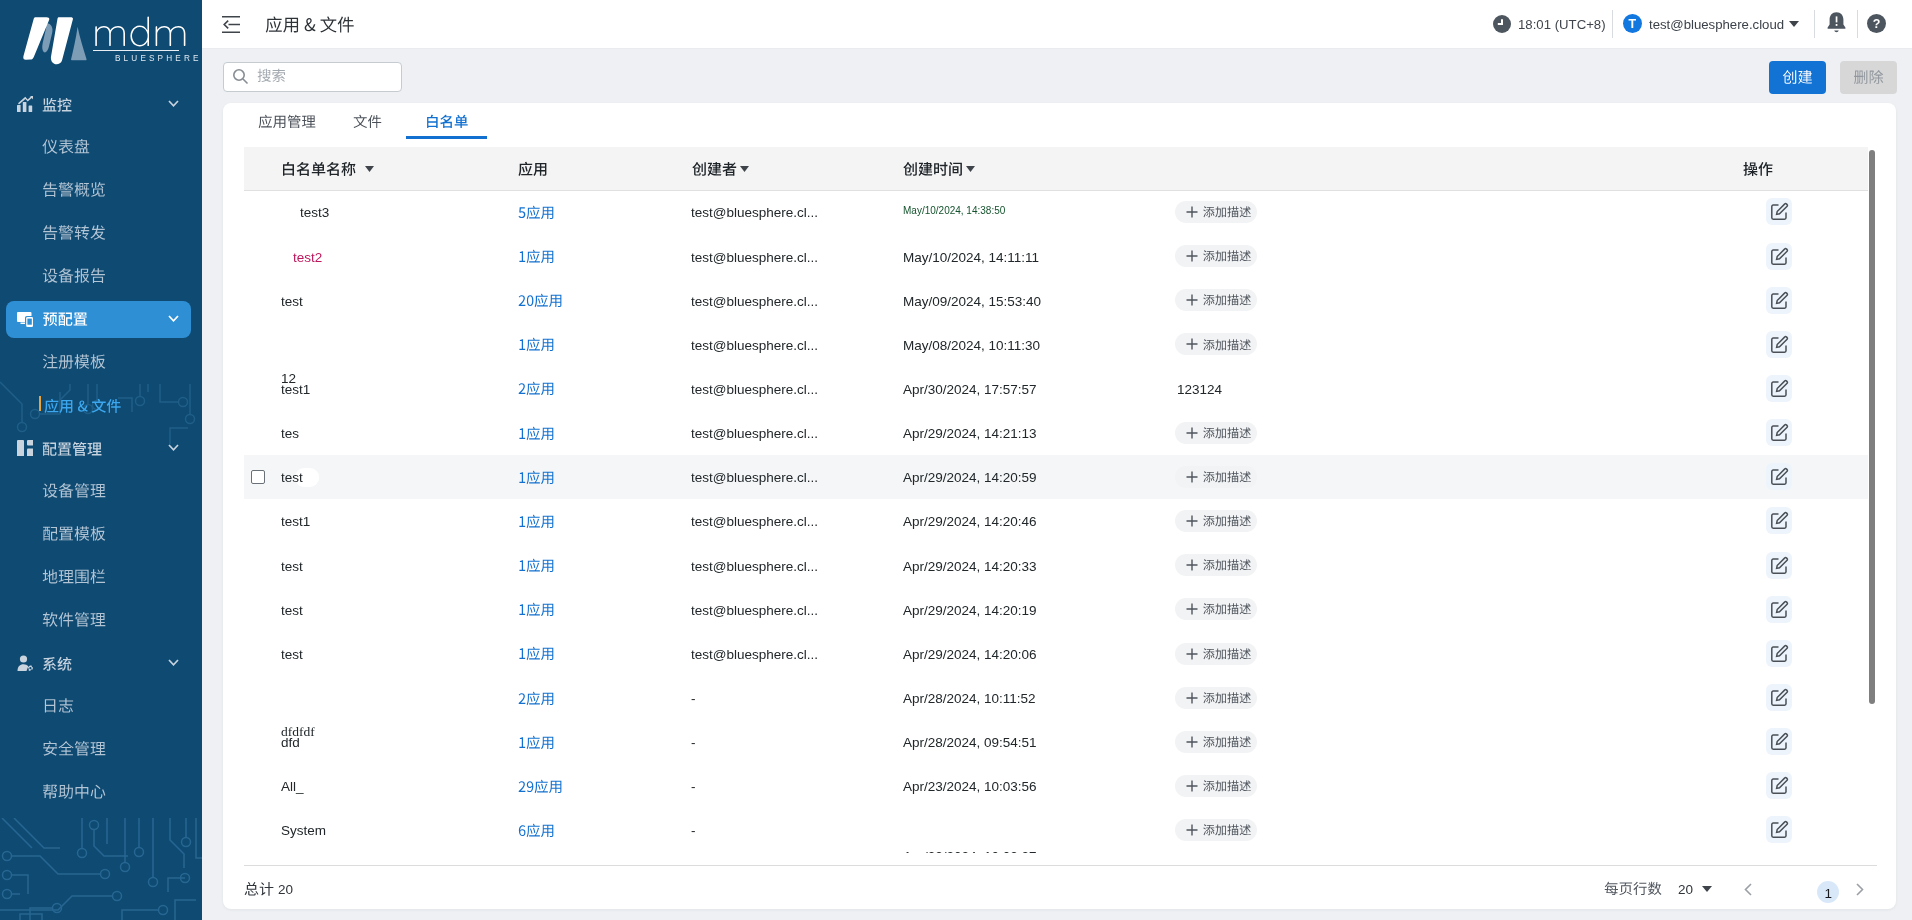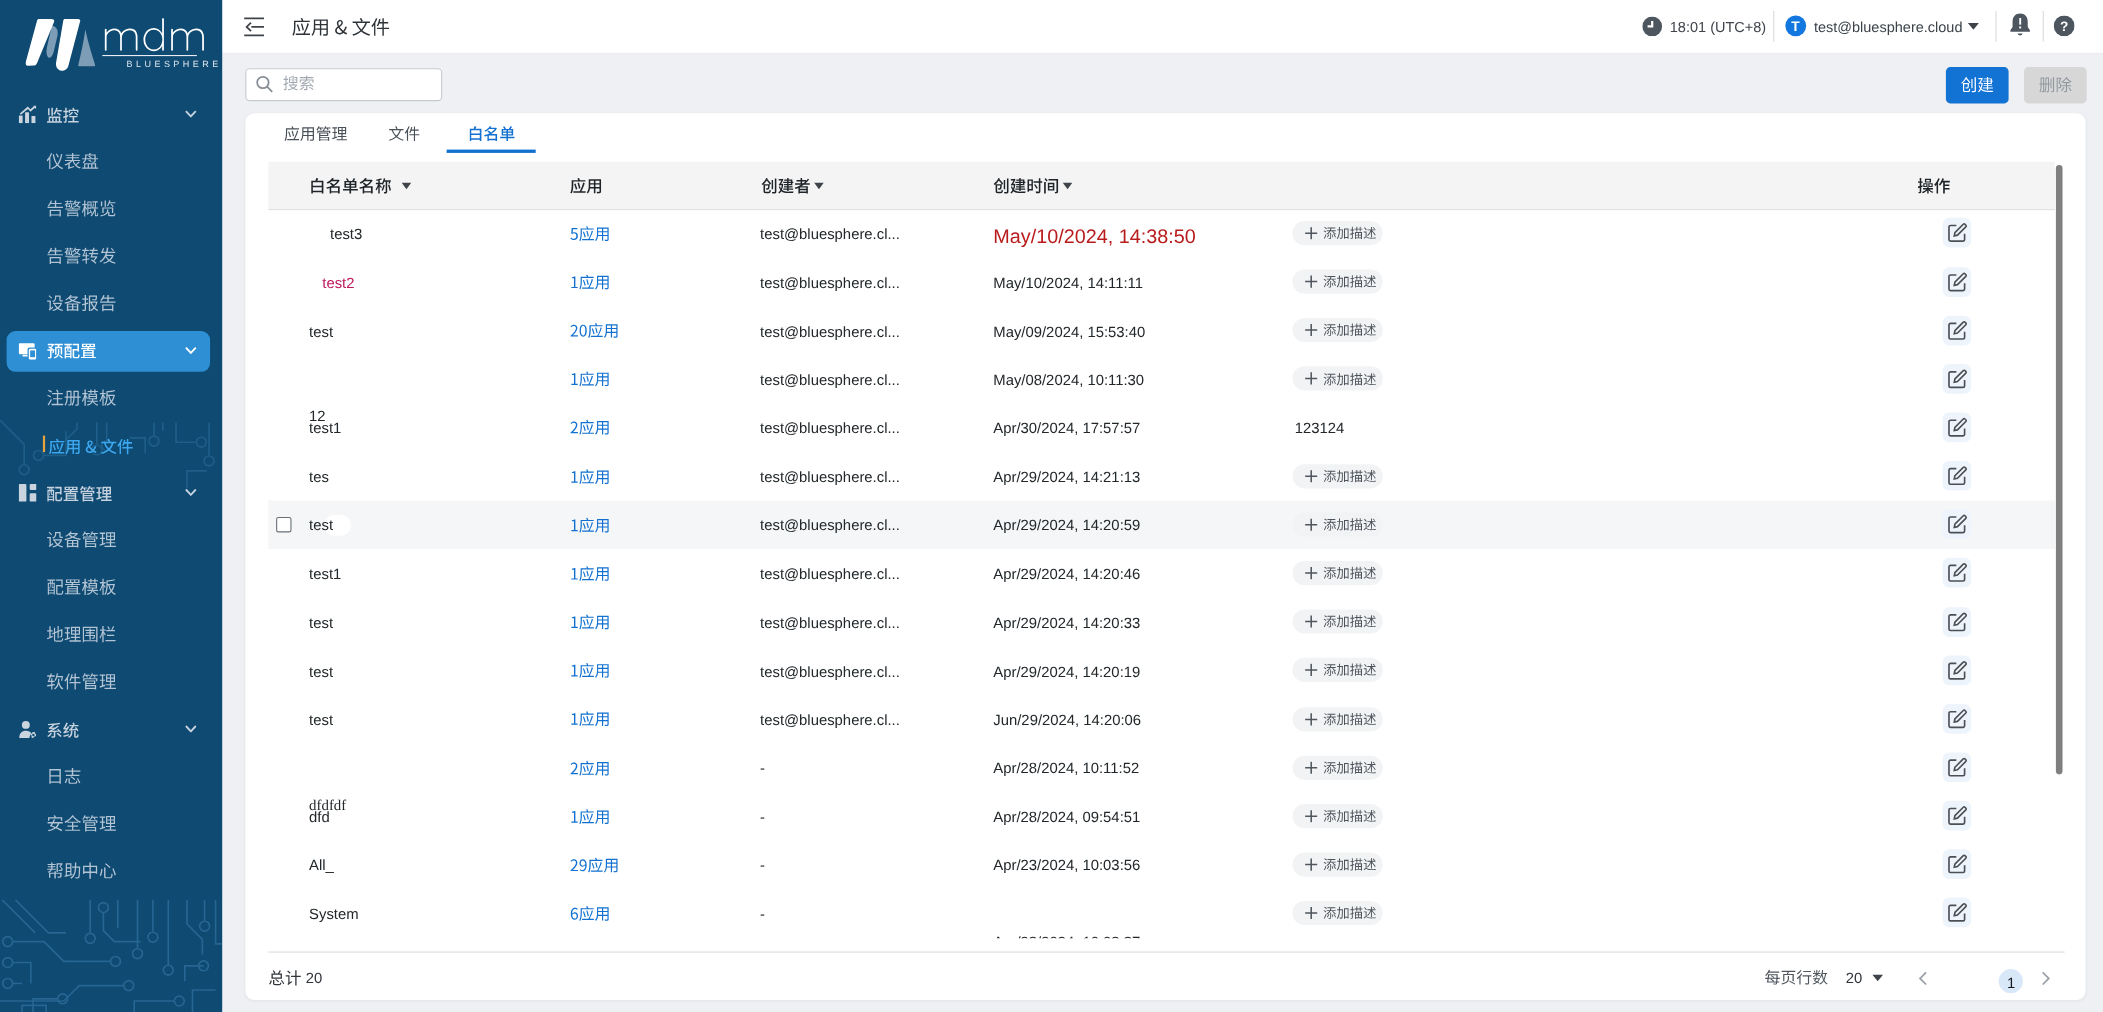--- a/index.html
+++ b/index.html
@@ -84,21 +84,21 @@
     <path d="M0 0 H9 L4.5 6 Z" fill="#3f444b"></path>
   </svg>
 <svg style="position:absolute;left:1743px;top:157.5px;" width="32" height="20" viewBox="0 -16.5 32 19.8">
     <path d="M8.1 -11.0H11.2V-9.7H8.1ZM6.9 -12.1V-8.7H12.5V-12.1ZM6.5 -7.1H8.2V-5.6H6.5ZM11.1 -7.1H12.9V-5.6H11.1ZM2.2 -12.7V-9.7H0.6V-8.4H2.2V-5.4C1.6 -5.1 1.0 -5.0 0.5 -4.8L0.8 -3.4L2.2 -4.0V-0.3C2.2 -0.2 2.2 -0.1 2.0 -0.1C1.9 -0.1 1.5 -0.1 1.0 -0.1C1.2 0.2 1.3 0.8 1.4 1.1C2.2 1.1 2.7 1.1 3.1 0.9C3.4 0.7 3.6 0.3 3.6 -0.3V-4.4L5.0 -5.0L4.8 -6.2L3.6 -5.8V-8.4H4.9V-9.7H3.6V-12.7ZM5.2 -3.6V-2.4H8.2C7.2 -1.4 5.7 -0.6 4.1 -0.1C4.4 0.1 4.8 0.6 5.0 1.0C6.5 0.5 7.9 -0.4 9.0 -1.5V1.3H10.3V-1.6C11.3 -0.6 12.5 0.3 13.7 0.9C13.9 0.5 14.3 0.0 14.6 -0.2C13.3 -0.7 11.9 -1.5 11.1 -2.4H14.3V-3.6H10.3V-4.6H14.0V-8.1H10.0V-4.7H9.3V-8.1H5.4V-4.6H9.0V-3.6Z M22.8 -12.5C22.1 -10.3 20.9 -8.1 19.6 -6.8C19.9 -6.5 20.4 -6.0 20.6 -5.8C21.4 -6.6 22.1 -7.6 22.7 -8.8H23.5V1.3H25.0V-2.3H29.3V-3.6H25.0V-5.6H29.1V-6.9H25.0V-8.8H29.5V-10.2H23.4C23.7 -10.8 24.0 -11.5 24.2 -12.2ZM19.1 -12.6C18.2 -10.4 16.9 -8.2 15.4 -6.8C15.7 -6.4 16.1 -5.6 16.2 -5.3C16.7 -5.7 17.1 -6.2 17.5 -6.8V1.2H18.9V-9.0C19.5 -10.0 20.0 -11.1 20.4 -12.2Z" fill="#1f2429"></path>
   </svg>
 <div style="position:absolute;left:300px;top:206.3px;font-family:'Liberation Sans',sans-serif;font-size:13.5px;font-weight:400;color:#21272a;line-height:1;white-space:nowrap;">test3</div>
 <svg style="position:absolute;left:518px;top:201.9px;" width="39" height="19" viewBox="0 -16.0 39 19.1">
     <path d="M3.8 0.2C5.6 0.2 7.3 -1.1 7.3 -3.5C7.3 -5.8 5.8 -6.8 4.1 -6.8C3.4 -6.8 3.0 -6.7 2.5 -6.4L2.8 -9.5H6.8V-10.6H1.6L1.2 -5.7L2.0 -5.2C2.6 -5.6 3.0 -5.8 3.7 -5.8C5.1 -5.8 5.9 -4.9 5.9 -3.4C5.9 -1.9 4.9 -0.9 3.7 -0.9C2.4 -0.9 1.7 -1.5 1.1 -2.1L0.4 -1.2C1.1 -0.5 2.1 0.2 3.8 0.2Z M11.9 -7.1C12.5 -5.5 13.2 -3.5 13.4 -2.1L14.5 -2.5C14.2 -3.9 13.5 -5.9 12.8 -7.5ZM15.0 -7.9C15.5 -6.3 16.0 -4.3 16.2 -2.9L17.3 -3.2C17.1 -4.6 16.5 -6.6 16.0 -8.2ZM14.8 -12.0C15.1 -11.5 15.4 -10.8 15.6 -10.3H9.8V-6.4C9.8 -4.3 9.7 -1.4 8.6 0.7C8.8 0.8 9.3 1.1 9.5 1.3C10.7 -0.9 10.9 -4.1 10.9 -6.4V-9.3H21.7V-10.3H16.8C16.6 -10.8 16.2 -11.7 15.9 -12.3ZM11.1 -0.6V0.5H21.9V-0.6H18.0C19.3 -2.8 20.4 -5.5 21.1 -7.9L19.9 -8.3C19.4 -5.8 18.3 -2.8 16.8 -0.6Z M24.8 -11.2V-5.9C24.8 -3.9 24.6 -1.3 23.0 0.5C23.3 0.7 23.7 1.0 23.9 1.2C25.0 0.0 25.5 -1.7 25.7 -3.3H29.3V1.0H30.4V-3.3H34.3V-0.3C34.3 -0.1 34.2 0.0 33.9 0.0C33.7 0.1 32.7 0.1 31.7 0.0C31.8 0.3 32.0 0.8 32.0 1.1C33.4 1.1 34.2 1.1 34.7 0.9C35.2 0.7 35.4 0.4 35.4 -0.3V-11.2ZM25.8 -10.1H29.3V-7.8H25.8ZM34.3 -10.1V-7.8H30.4V-10.1ZM25.8 -6.8H29.3V-4.3H25.8C25.8 -4.9 25.8 -5.4 25.8 -5.9ZM34.3 -6.8V-4.3H30.4V-6.8Z" fill="#1170d0"></path>
   </svg>
 <div style="position:absolute;left:691px;top:206.3px;font-family:'Liberation Sans',sans-serif;font-size:13.5px;font-weight:400;color:#21272a;line-height:1;white-space:nowrap;">test@bluesphere.cl...</div>
-<div style="position:absolute;left:903px;top:206.3px;font-family:'Liberation Sans',sans-serif;font-size:18px;font-weight:400;color:#b91c1c;line-height:1;white-space:nowrap;">May/10/2024, 14:38:50</div>
+<div style="position:absolute;left:903px;top:206.3px;font-family:'Liberation Sans',sans-serif;font-size:10px;font-weight:400;color:#14532d;line-height:1;white-space:nowrap;">May/10/2024, 14:38:50</div>
 <div style="position:absolute;left:1175px;top:201.0px;width:82px;height:22px;background:#f2f3f4;border-radius:11px;"></div>
 <svg style="position:absolute;left:1186px;top:206.0px" width="12" height="12" viewBox="0 0 12 12">
     <path d="M6 0.5 V11.5 M0.5 6 H11.5" stroke="#50565e" stroke-width="1.4"></path>
   </svg>
 <svg style="position:absolute;left:1202px;top:203.1px;" width="52" height="16" viewBox="0 -13.8 52 16.5">
     <path d="M5.1 -3.6C4.8 -2.7 4.3 -1.6 3.5 -0.9L4.2 -0.4C5.0 -1.2 5.5 -2.3 5.8 -3.3ZM8.0 -3.2C8.4 -2.3 8.8 -1.2 8.9 -0.5L9.6 -0.8C9.5 -1.5 9.2 -2.6 8.7 -3.4ZM9.6 -3.5C10.3 -2.6 11.0 -1.2 11.3 -0.4L12.1 -0.8C11.8 -1.7 11.1 -2.9 10.3 -3.9ZM6.7 -5.0V-0.0C6.7 0.1 6.6 0.2 6.4 0.2C6.3 0.2 5.7 0.2 5.1 0.2C5.2 0.4 5.3 0.8 5.4 1.0C6.2 1.0 6.8 1.0 7.1 0.9C7.4 0.7 7.5 0.5 7.5 -0.0V-5.0ZM1.1 -9.7C1.8 -9.3 2.7 -8.8 3.1 -8.3L3.6 -9.1C3.2 -9.5 2.3 -10.1 1.6 -10.4ZM0.5 -6.3C1.2 -6.0 2.1 -5.5 2.6 -5.1L3.1 -5.8C2.7 -6.2 1.8 -6.7 1.0 -7.0ZM0.8 0.3 1.6 0.8C2.1 -0.3 2.8 -1.7 3.2 -3.0L2.5 -3.5C2.0 -2.2 1.2 -0.6 0.8 0.3ZM4.1 -9.8V-8.9H6.9C6.7 -8.3 6.5 -7.8 6.3 -7.2H3.5V-6.4H5.8C5.2 -5.3 4.3 -4.5 3.2 -3.9C3.4 -3.7 3.6 -3.4 3.8 -3.2C5.2 -3.9 6.2 -5.0 6.9 -6.4H8.5C9.2 -5.1 10.3 -4.0 11.5 -3.4C11.7 -3.6 12.0 -3.9 12.1 -4.1C11.1 -4.5 10.1 -5.4 9.4 -6.4H11.9V-7.2H7.3C7.5 -7.8 7.7 -8.3 7.8 -8.9H11.5V-9.8Z M19.6 -9.0V0.8H20.6V-0.1H23.0V0.7H23.9V-9.0ZM20.6 -1.0V-8.0H23.0V-1.0ZM14.9 -10.3 14.9 -8.1H13.2V-7.2H14.9C14.8 -4.1 14.4 -1.3 12.8 0.4C13.1 0.5 13.4 0.8 13.6 1.0C15.3 -0.8 15.7 -3.8 15.8 -7.2H17.7C17.6 -2.4 17.5 -0.7 17.2 -0.3C17.1 -0.2 17.0 -0.1 16.8 -0.1C16.6 -0.1 16.1 -0.1 15.5 -0.2C15.6 0.1 15.7 0.5 15.7 0.8C16.3 0.8 16.9 0.8 17.2 0.8C17.6 0.7 17.8 0.6 18.1 0.3C18.4 -0.3 18.5 -2.1 18.6 -7.7C18.6 -7.8 18.6 -8.1 18.6 -8.1H15.8L15.9 -10.3Z M34.4 -10.5V-8.7H32.1V-10.5H31.2V-8.7H29.5V-7.9H31.2V-6.2H32.1V-7.9H34.4V-6.2H35.2V-7.9H36.9V-8.7H35.2V-10.5ZM30.9 -2.3H32.8V-0.5H30.9ZM30.9 -3.1V-4.8H32.8V-3.1ZM35.5 -2.3V-0.5H33.6V-2.3ZM35.5 -3.1H33.6V-4.8H35.5ZM30.0 -5.7V1.0H30.9V0.3H35.5V0.9H36.5V-5.7ZM27.0 -10.5V-8.0H25.5V-7.1H27.0V-4.4C26.4 -4.2 25.8 -4.0 25.4 -3.9L25.6 -2.9L27.0 -3.4V-0.2C27.0 0.0 27.0 0.1 26.8 0.1C26.7 0.1 26.2 0.1 25.6 0.1C25.8 0.3 25.9 0.7 25.9 0.9C26.7 0.9 27.2 0.9 27.5 0.7C27.8 0.6 27.9 0.3 27.9 -0.2V-3.7L29.3 -4.2L29.2 -5.0L27.9 -4.6V-7.1H29.2V-8.0H27.9V-10.5Z M46.4 -9.8C47.0 -9.3 47.6 -8.7 48.0 -8.2L48.7 -8.7C48.4 -9.2 47.6 -9.8 47.1 -10.2ZM38.4 -9.5C39.0 -8.8 39.9 -7.9 40.2 -7.2L41.0 -7.7C40.6 -8.4 39.8 -9.3 39.1 -10.0ZM44.9 -10.4V-8.1H41.5V-7.2H44.4C43.7 -5.3 42.5 -3.4 41.3 -2.5C41.5 -2.3 41.8 -2.0 41.9 -1.8C43.1 -2.7 44.1 -4.4 44.9 -6.2V-0.8H45.8V-6.1C46.9 -4.9 48.0 -3.4 48.6 -2.3L49.3 -2.9C48.7 -4.0 47.2 -5.8 46.0 -7.2H49.2V-8.1H45.8V-10.4ZM40.8 -6.0H38.1V-5.2H39.9V-1.4C39.4 -1.2 38.7 -0.7 38.0 -0.0L38.6 0.8C39.3 0.0 39.9 -0.7 40.4 -0.7C40.7 -0.7 41.1 -0.3 41.6 0.0C42.5 0.5 43.5 0.6 45.0 0.6C46.2 0.6 48.4 0.6 49.3 0.5C49.3 0.2 49.4 -0.2 49.5 -0.4C48.3 -0.3 46.5 -0.2 45.0 -0.2C43.7 -0.2 42.6 -0.3 41.8 -0.8C41.4 -1.0 41.1 -1.2 40.8 -1.3Z" fill="#4e545c"></path>
   </svg>
 <div style="position:absolute;left:1766px;top:198.3px;width:26px;height:27px;background:#edf4fc;border-radius:6px;"></div>
 <div style="position:absolute;left:1770px;top:202.3px"><svg width="19" height="19" viewBox="0 0 19 19">
       <g fill="none" stroke="#4a5056" stroke-width="1.5">
@@ -281,21 +281,21 @@
       <g fill="none" stroke="#4a5056" stroke-width="1.5">
 <path d="M16 10.5 V15.8 A1.4 1.4 0 0 1 14.6 17.2 H3.2 A1.4 1.4 0 0 1 1.8 15.8 V4.4 A1.4 1.4 0 0 1 3.2 3 H8.5"></path>
 <path d="M7.2 9.5 L14.8 1.9 A1.1 1.1 0 0 1 16.4 1.9 L17.1 2.6 A1.1 1.1 0 0 1 17.1 4.2 L9.5 11.8 L6.6 12.4 Z"></path>
 </g>
     </svg></div>
 <div style="position:absolute;left:281px;top:647.8px;font-family:'Liberation Sans',sans-serif;font-size:13.5px;font-weight:400;color:#21272a;line-height:1;white-space:nowrap;">test</div>
 <svg style="position:absolute;left:518px;top:643.3px;" width="39" height="19" viewBox="0 -16.0 39 19.1">
     <path d="M1.3 0.0H7.1V-1.1H5.0V-10.6H4.0C3.4 -10.3 2.7 -10.0 1.8 -9.9V-9.0H3.7V-1.1H1.3Z M11.9 -7.1C12.5 -5.5 13.2 -3.5 13.4 -2.1L14.5 -2.5C14.2 -3.9 13.5 -5.9 12.8 -7.5ZM15.0 -7.9C15.5 -6.3 16.0 -4.3 16.2 -2.9L17.3 -3.2C17.1 -4.6 16.5 -6.6 16.0 -8.2ZM14.8 -12.0C15.1 -11.5 15.4 -10.8 15.6 -10.3H9.8V-6.4C9.8 -4.3 9.7 -1.4 8.6 0.7C8.8 0.8 9.3 1.1 9.5 1.3C10.7 -0.9 10.9 -4.1 10.9 -6.4V-9.3H21.7V-10.3H16.8C16.6 -10.8 16.2 -11.7 15.9 -12.3ZM11.1 -0.6V0.5H21.9V-0.6H18.0C19.3 -2.8 20.4 -5.5 21.1 -7.9L19.9 -8.3C19.4 -5.8 18.3 -2.8 16.8 -0.6Z M24.8 -11.2V-5.9C24.8 -3.9 24.6 -1.3 23.0 0.5C23.3 0.7 23.7 1.0 23.9 1.2C25.0 0.0 25.5 -1.7 25.7 -3.3H29.3V1.0H30.4V-3.3H34.3V-0.3C34.3 -0.1 34.2 0.0 33.9 0.0C33.7 0.1 32.7 0.1 31.7 0.0C31.8 0.3 32.0 0.8 32.0 1.1C33.4 1.1 34.2 1.1 34.7 0.9C35.2 0.7 35.4 0.4 35.4 -0.3V-11.2ZM25.8 -10.1H29.3V-7.8H25.8ZM34.3 -10.1V-7.8H30.4V-10.1ZM25.8 -6.8H29.3V-4.3H25.8C25.8 -4.9 25.8 -5.4 25.8 -5.9ZM34.3 -6.8V-4.3H30.4V-6.8Z" fill="#1170d0"></path>
   </svg>
 <div style="position:absolute;left:691px;top:647.8px;font-family:'Liberation Sans',sans-serif;font-size:13.5px;font-weight:400;color:#21272a;line-height:1;white-space:nowrap;">test@bluesphere.cl...</div>
-<div style="position:absolute;left:903px;top:647.8px;font-family:'Liberation Sans',sans-serif;font-size:13.5px;font-weight:400;color:#21272a;line-height:1;white-space:nowrap;">Jun/29/2024, 14:20:06</div>
+<div style="position:absolute;left:903px;top:647.8px;font-family:'Liberation Sans',sans-serif;font-size:13.5px;font-weight:400;color:#21272a;line-height:1;white-space:nowrap;">Apr/29/2024, 14:20:06</div>
 <div style="position:absolute;left:1175px;top:642.5px;width:82px;height:22px;background:#f2f3f4;border-radius:11px;"></div>
 <svg style="position:absolute;left:1186px;top:647.5px" width="12" height="12" viewBox="0 0 12 12">
     <path d="M6 0.5 V11.5 M0.5 6 H11.5" stroke="#50565e" stroke-width="1.4"></path>
   </svg>
 <svg style="position:absolute;left:1202px;top:644.5px;" width="52" height="16" viewBox="0 -13.8 52 16.5">
     <path d="M5.1 -3.6C4.8 -2.7 4.3 -1.6 3.5 -0.9L4.2 -0.4C5.0 -1.2 5.5 -2.3 5.8 -3.3ZM8.0 -3.2C8.4 -2.3 8.8 -1.2 8.9 -0.5L9.6 -0.8C9.5 -1.5 9.2 -2.6 8.7 -3.4ZM9.6 -3.5C10.3 -2.6 11.0 -1.2 11.3 -0.4L12.1 -0.8C11.8 -1.7 11.1 -2.9 10.3 -3.9ZM6.7 -5.0V-0.0C6.7 0.1 6.6 0.2 6.4 0.2C6.3 0.2 5.7 0.2 5.1 0.2C5.2 0.4 5.3 0.8 5.4 1.0C6.2 1.0 6.8 1.0 7.1 0.9C7.4 0.7 7.5 0.5 7.5 -0.0V-5.0ZM1.1 -9.7C1.8 -9.3 2.7 -8.8 3.1 -8.3L3.6 -9.1C3.2 -9.5 2.3 -10.1 1.6 -10.4ZM0.5 -6.3C1.2 -6.0 2.1 -5.5 2.6 -5.1L3.1 -5.8C2.7 -6.2 1.8 -6.7 1.0 -7.0ZM0.8 0.3 1.6 0.8C2.1 -0.3 2.8 -1.7 3.2 -3.0L2.5 -3.5C2.0 -2.2 1.2 -0.6 0.8 0.3ZM4.1 -9.8V-8.9H6.9C6.7 -8.3 6.5 -7.8 6.3 -7.2H3.5V-6.4H5.8C5.2 -5.3 4.3 -4.5 3.2 -3.9C3.4 -3.7 3.6 -3.4 3.8 -3.2C5.2 -3.9 6.2 -5.0 6.9 -6.4H8.5C9.2 -5.1 10.3 -4.0 11.5 -3.4C11.7 -3.6 12.0 -3.9 12.1 -4.1C11.1 -4.5 10.1 -5.4 9.4 -6.4H11.9V-7.2H7.3C7.5 -7.8 7.7 -8.3 7.8 -8.9H11.5V-9.8Z M19.6 -9.0V0.8H20.6V-0.1H23.0V0.7H23.9V-9.0ZM20.6 -1.0V-8.0H23.0V-1.0ZM14.9 -10.3 14.9 -8.1H13.2V-7.2H14.9C14.8 -4.1 14.4 -1.3 12.8 0.4C13.1 0.5 13.4 0.8 13.6 1.0C15.3 -0.8 15.7 -3.8 15.8 -7.2H17.7C17.6 -2.4 17.5 -0.7 17.2 -0.3C17.1 -0.2 17.0 -0.1 16.8 -0.1C16.6 -0.1 16.1 -0.1 15.5 -0.2C15.6 0.1 15.7 0.5 15.7 0.8C16.3 0.8 16.9 0.8 17.2 0.8C17.6 0.7 17.8 0.6 18.1 0.3C18.4 -0.3 18.5 -2.1 18.6 -7.7C18.6 -7.8 18.6 -8.1 18.6 -8.1H15.8L15.9 -10.3Z M34.4 -10.5V-8.7H32.1V-10.5H31.2V-8.7H29.5V-7.9H31.2V-6.2H32.1V-7.9H34.4V-6.2H35.2V-7.9H36.9V-8.7H35.2V-10.5ZM30.9 -2.3H32.8V-0.5H30.9ZM30.9 -3.1V-4.8H32.8V-3.1ZM35.5 -2.3V-0.5H33.6V-2.3ZM35.5 -3.1H33.6V-4.8H35.5ZM30.0 -5.7V1.0H30.9V0.3H35.5V0.9H36.5V-5.7ZM27.0 -10.5V-8.0H25.5V-7.1H27.0V-4.4C26.4 -4.2 25.8 -4.0 25.4 -3.9L25.6 -2.9L27.0 -3.4V-0.2C27.0 0.0 27.0 0.1 26.8 0.1C26.7 0.1 26.2 0.1 25.6 0.1C25.8 0.3 25.9 0.7 25.9 0.9C26.7 0.9 27.2 0.9 27.5 0.7C27.8 0.6 27.9 0.3 27.9 -0.2V-3.7L29.3 -4.2L29.2 -5.0L27.9 -4.6V-7.1H29.2V-8.0H27.9V-10.5Z M46.4 -9.8C47.0 -9.3 47.6 -8.7 48.0 -8.2L48.7 -8.7C48.4 -9.2 47.6 -9.8 47.1 -10.2ZM38.4 -9.5C39.0 -8.8 39.9 -7.9 40.2 -7.2L41.0 -7.7C40.6 -8.4 39.8 -9.3 39.1 -10.0ZM44.9 -10.4V-8.1H41.5V-7.2H44.4C43.7 -5.3 42.5 -3.4 41.3 -2.5C41.5 -2.3 41.8 -2.0 41.9 -1.8C43.1 -2.7 44.1 -4.4 44.9 -6.2V-0.8H45.8V-6.1C46.9 -4.9 48.0 -3.4 48.6 -2.3L49.3 -2.9C48.7 -4.0 47.2 -5.8 46.0 -7.2H49.2V-8.1H45.8V-10.4ZM40.8 -6.0H38.1V-5.2H39.9V-1.4C39.4 -1.2 38.7 -0.7 38.0 -0.0L38.6 0.8C39.3 0.0 39.9 -0.7 40.4 -0.7C40.7 -0.7 41.1 -0.3 41.6 0.0C42.5 0.5 43.5 0.6 45.0 0.6C46.2 0.6 48.4 0.6 49.3 0.5C49.3 0.2 49.4 -0.2 49.5 -0.4C48.3 -0.3 46.5 -0.2 45.0 -0.2C43.7 -0.2 42.6 -0.3 41.8 -0.8C41.4 -1.0 41.1 -1.2 40.8 -1.3Z" fill="#4e545c"></path>
   </svg>
 <div style="position:absolute;left:1766px;top:639.8px;width:26px;height:27px;background:#edf4fc;border-radius:6px;"></div>
 <div style="position:absolute;left:1770px;top:643.8px"><svg width="19" height="19" viewBox="0 0 19 19">
       <g fill="none" stroke="#4a5056" stroke-width="1.5">

